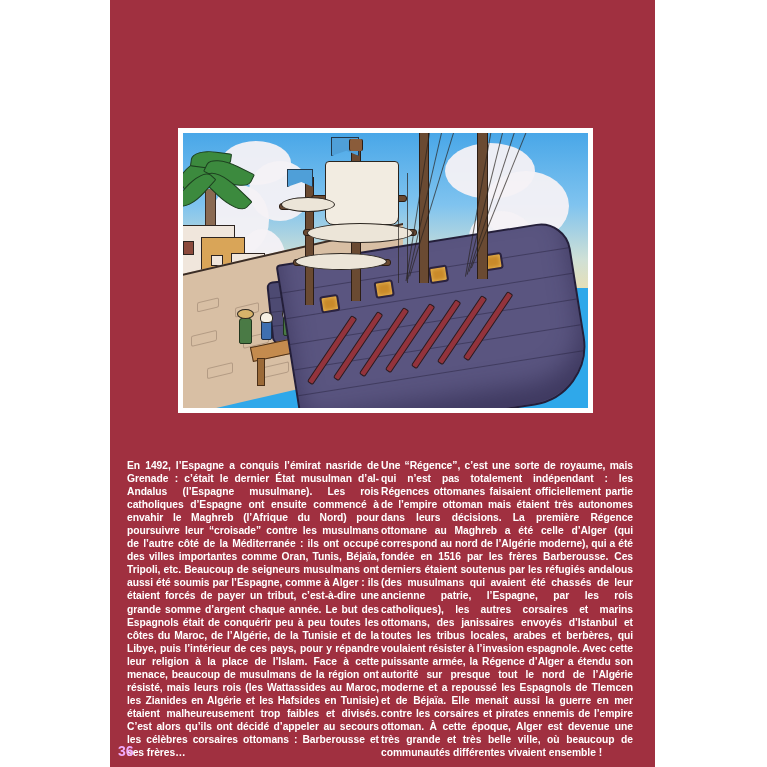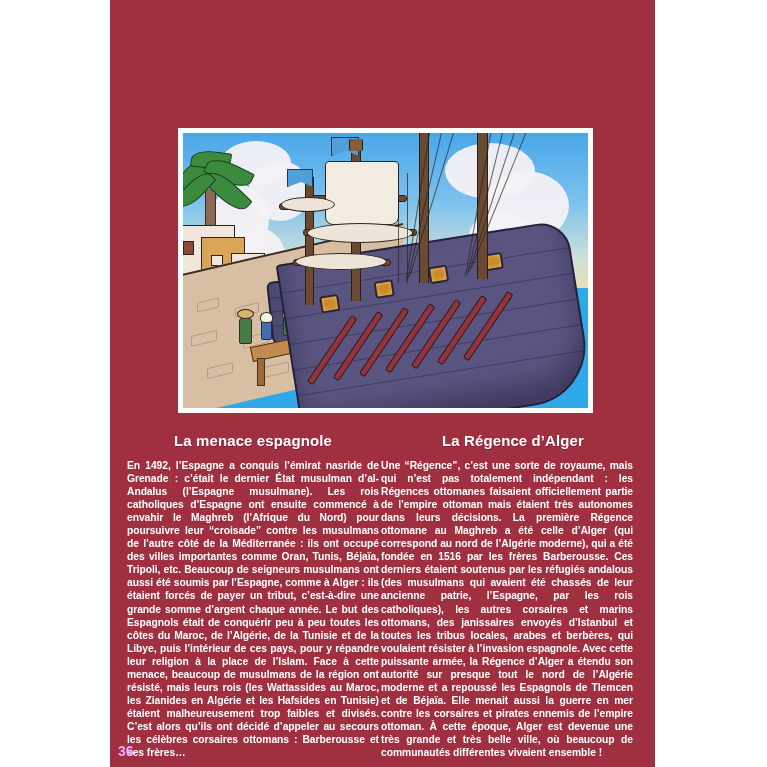--- a/index.html
+++ b/index.html
@@ -444,22 +444,20 @@
         <div class="rig" style="left:215px;top:40px;height:110px;"></div>
         <div class="rig" style="left:224px;top:40px;height:110px;"></div>
 
         <div class="flag" style="left:148px;top:4px;width:26px;height:17px;"></div>
         <div class="flag" style="left:104px;top:36px;width:24px;height:16px;"></div>
         <div class="mast" style="left:166px;top:6px;width:12px;height:12px;background:#8a5c3a;border-radius:2px;"></div>
 
       </div>
     </div>
 
-    <div class="col-heading" id="heading-left">La menace espagnole</div>
-    <div class="col-heading" id="heading-right">La Régence d’Alger</div>
 
     <div class="col-body" id="body-left">En 1492, l’Espagne a conquis l’émirat nasride de Grenade : c’était le dernier État musulman d’al-Andalus (l’Espagne musulmane). Les rois catholiques d’Espagne ont ensuite commencé à envahir le Maghreb (l’Afrique du Nord) pour poursuivre leur “croisade” contre les musulmans de l’autre côté de la Méditerranée : ils ont occupé des villes importantes comme Oran, Tunis, Béjaïa, Tripoli, etc. Beaucoup de seigneurs musulmans ont aussi été soumis par l’Espagne, comme à Alger : ils étaient forcés de payer un tribut, c’est-à-dire une grande somme d’argent chaque année. Le but des Espagnols était de conquérir peu à peu toutes les côtes du Maroc, de l’Algérie, de la Tunisie et de la Libye, puis l’intérieur de ces pays, pour y répandre leur religion à la place de l’Islam. Face à cette menace, beaucoup de musulmans de la région ont résisté, mais leurs rois (les Wattassides au Maroc, les Zianides en Algérie et les Hafsides en Tunisie) étaient malheureusement trop faibles et divisés. C’est alors qu’ils ont décidé d’appeler au secours les célèbres corsaires ottomans : Barberousse et ses frères…</div>
     <div class="col-body" id="body-right">Une “Régence”, c’est une sorte de royaume, mais qui n’est pas totalement indépendant : les Régences ottomanes faisaient officiellement partie de l’empire ottoman mais étaient très autonomes dans leurs décisions. La première Régence ottomane au Maghreb a été celle d’Alger (qui correspond au nord de l’Algérie moderne), qui a été fondée en 1516 par les frères Barberousse. Ces derniers étaient soutenus par les réfugiés andalous (des musulmans qui avaient été chassés de leur ancienne patrie, l’Espagne, par les rois catholiques), les autres corsaires et marins ottomans, des janissaires envoyés d’Istanbul et toutes les tribus locales, arabes et berbères, qui voulaient résister à l’invasion espagnole. Avec cette puissante armée, la Régence d’Alger a étendu son autorité sur presque tout le nord de l’Algérie moderne et a repoussé les Espagnols de Tlemcen et de Béjaïa. Elle menait aussi la guerre en mer contre les corsaires et pirates ennemis de l’empire ottoman. À cette époque, Alger est devenue une très grande et très belle ville, où beaucoup de communautés différentes vivaient ensemble !</div>
 
     <div id="page-number">36</div>
 
   </div>
 </div>
 
 </body></html>

